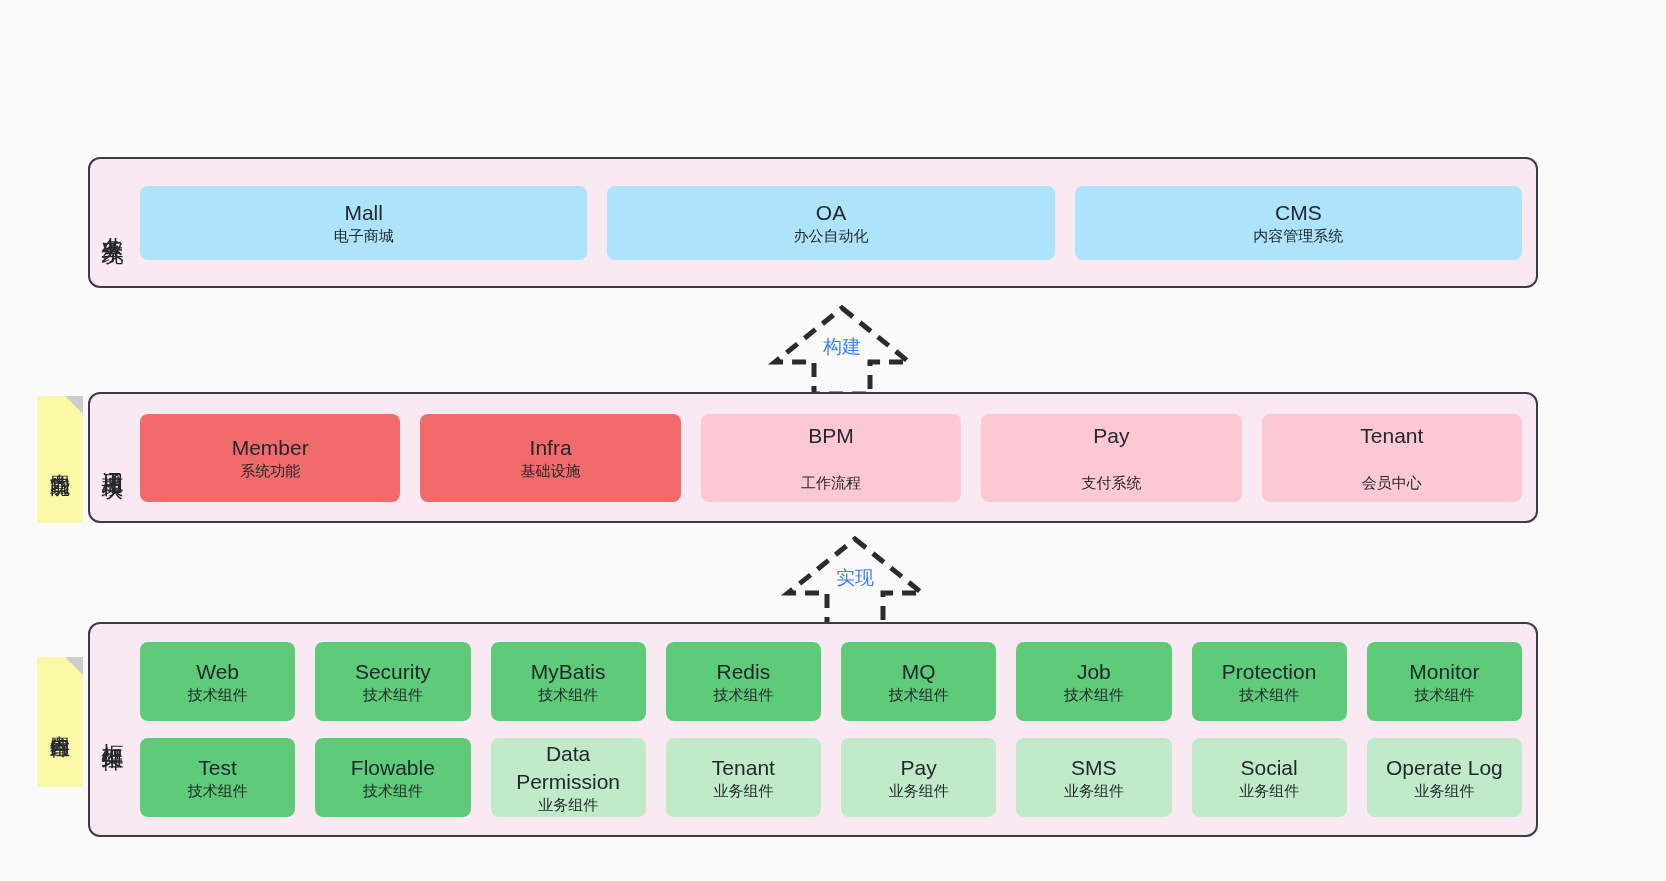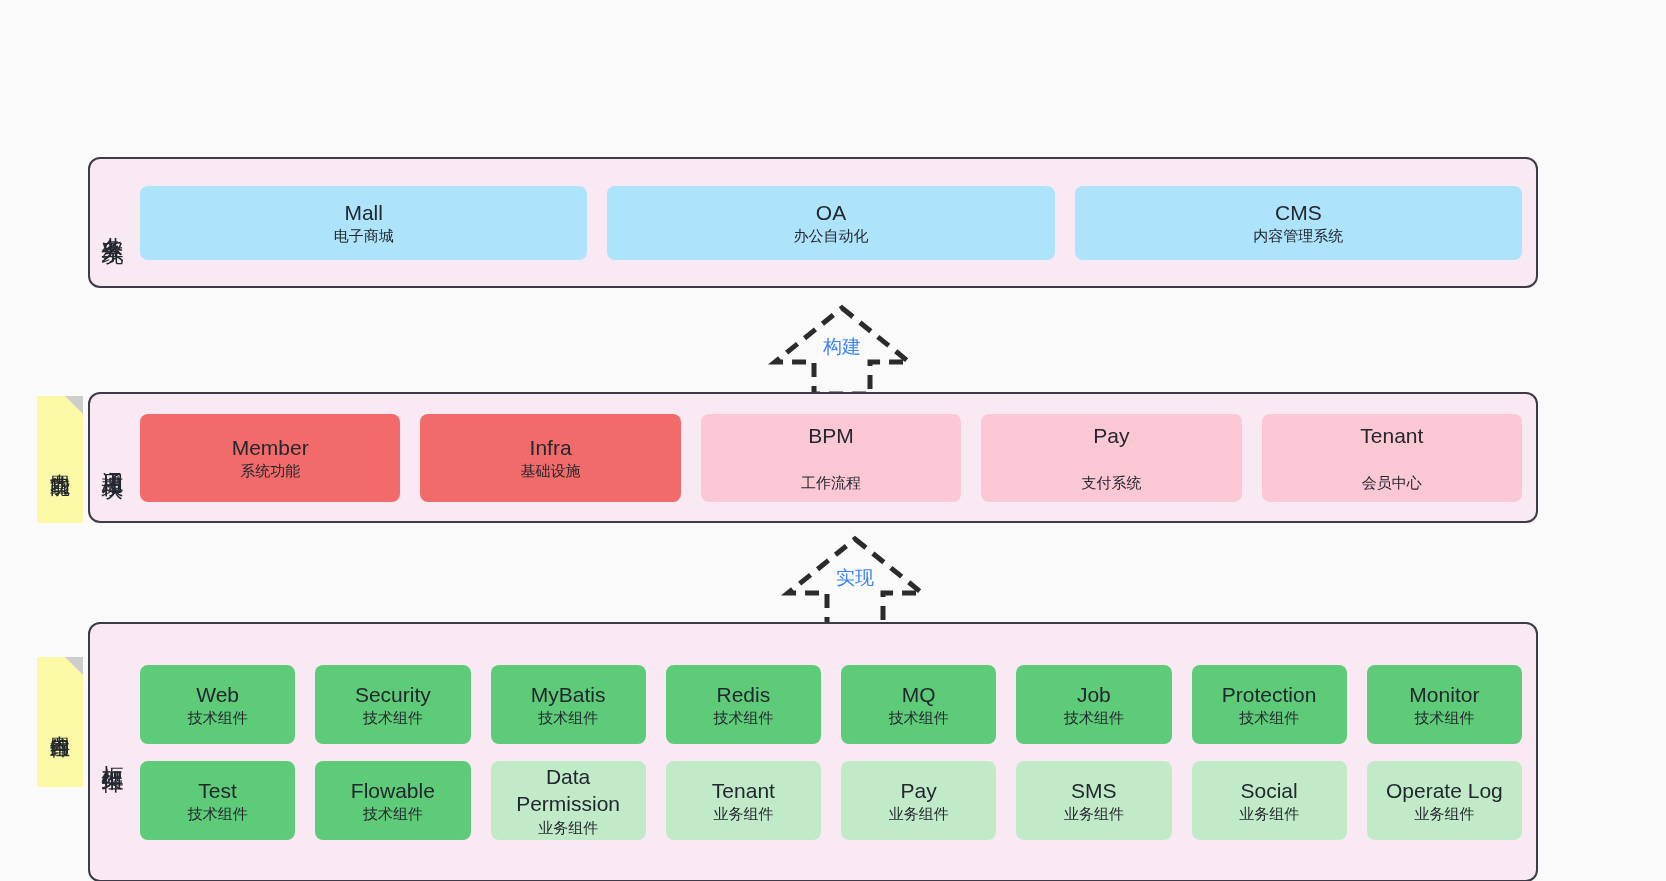--- a/index.html
+++ b/index.html
@@ -77,21 +77,21 @@
   .c-green       { background: #5ecb79; }
   .c-greenlight  { background: #c1ebc8; }
 
   
   #layer-business { left: 88px;  top: 113px; width: 1450px; height: 131px; }
   #layer-business .cell { height: 74px; }
 
   #layer-modules  { left: 88px;  top: 348px; width: 1450px; height: 131px; }
   #layer-modules .cell { height: 88px; }
 
-  #layer-framework{ left: 88px;  top: 578px; width: 1450px; height: 260px; }
+  #layer-framework{ left: 88px;  top: 578px; width: 1450px; height: 215px; }
   #layer-framework .cell { height: 79px; }
   #layer-framework .layer-body { gap: 17px; }
 
   
   .note {
     position: absolute;
     background: #fbf8a6;
     width: 46px;
     display: flex;
     align-items: center;

